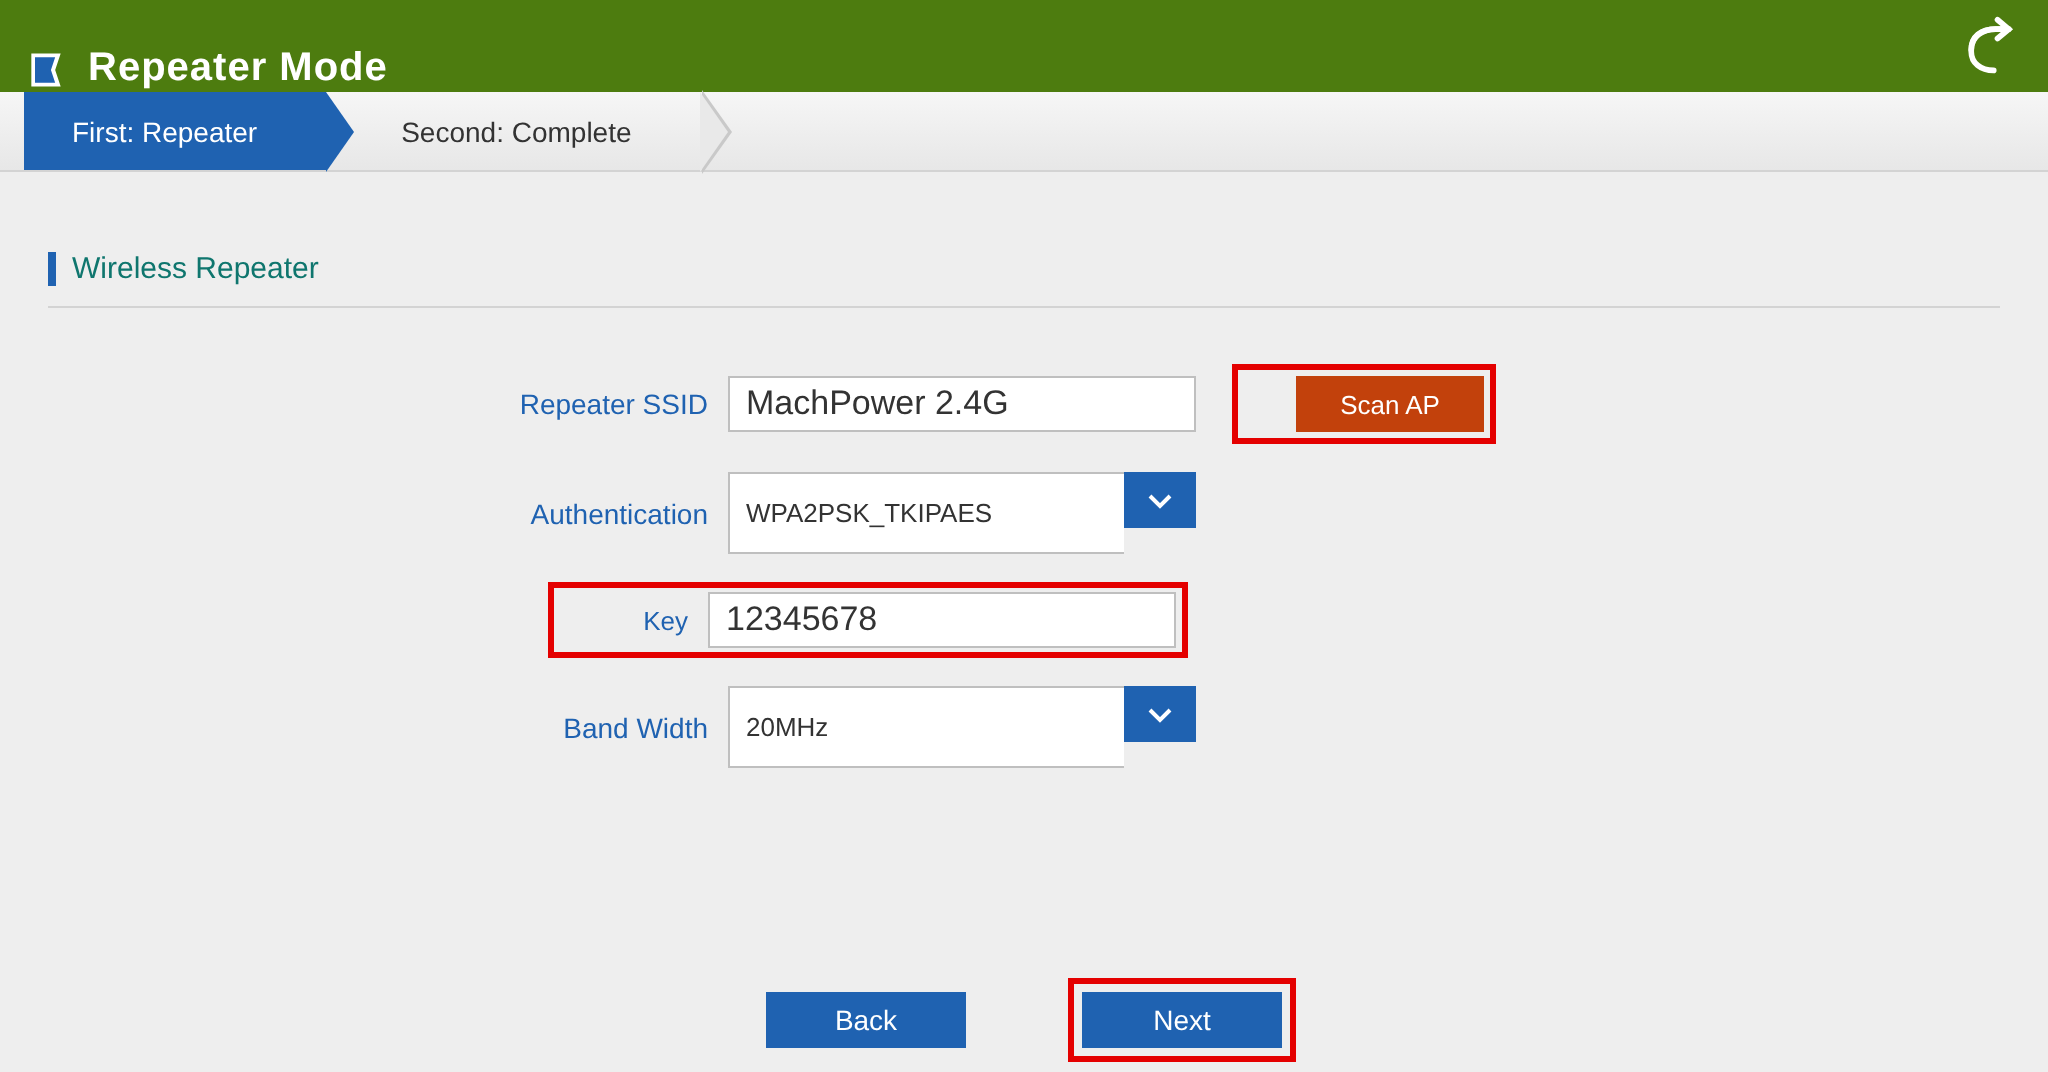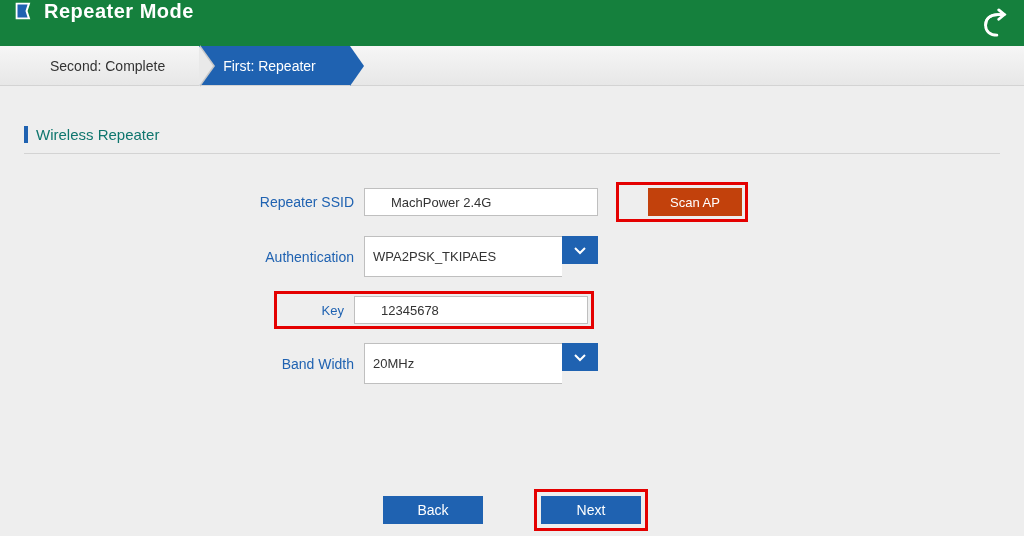--- a/index.html
+++ b/index.html
@@ -4,24 +4,24 @@
 <style>
   * { box-sizing: border-box; margin: 0; padding: 0; }
   body {
     font-family: "Segoe UI", Arial, sans-serif;
     background: #eeeeee;
     width: 1024px;
     height: 536px;
     overflow: hidden;
   }
   .header {
-    background: #15803d;
+    background: #4d7c0f;
     height: 46px;
     display: flex;
-    align-items: flex-start;
+    align-items: flex-end;
     padding: 0 12px;
     color: #fff;
     position: relative;
   }
   .header .logo {
     width: 22px;
     height: 22px;
     margin-right: 10px;
     display: flex;
     align-items: center;
@@ -115,22 +115,22 @@
     text-align: right;
     color: #1f62b1;
     font-size: 14px;
     padding-right: 10px;
   }
   .text-input {
     width: 234px;
     height: 28px;
     border: 1px solid #bfbfbf;
     background: #fff;
-    padding: 0 26px;
-    font-size: 13px;
+    padding: 0 8px;
+    font-size: 17px;
     color: #333;
     outline: none;
   }
   .scan-btn {
     margin-left: 26px;
     width: 94px;
     height: 28px;
     background: #c2410c;
     color: #fff;
     border: none;
@@ -224,25 +224,25 @@
   <span class="title">Repeater Mode</span>
   <span class="back-icon">
     <svg viewBox="0 0 32 32" width="30" height="30">
         <path fill="none" stroke="#fff" stroke-width="3" stroke-linecap="round" d="M6 18c0-7 6-11 13-11h7M20 2l6 5-6 5"></path>
         <path fill="none" stroke="#fff" stroke-width="3" stroke-linecap="round" d="M26 7h-7C11 7 6 11 6 18v1c0 6 5 10 12 10"></path>
       </svg>
   </span>
 </div>
 
 <div class="breadcrumb">
+  <div class="step active">
+    <span>First: Repeater</span>
+  </div>
   <div class="step inactive" style="margin-left:14px;">
     <span>Second: Complete</span>
-  </div>
-  <div class="step active">
-    <span>First: Repeater</span>
   </div>
 </div>
 
 <div class="content">
   <div class="section-title">Wireless Repeater</div>
   <div class="divider"></div>
 
   <div class="form-row">
     <div class="form-label">Repeater SSID</div>
     <input class="text-input" value="MachPower 2.4G" style="">

